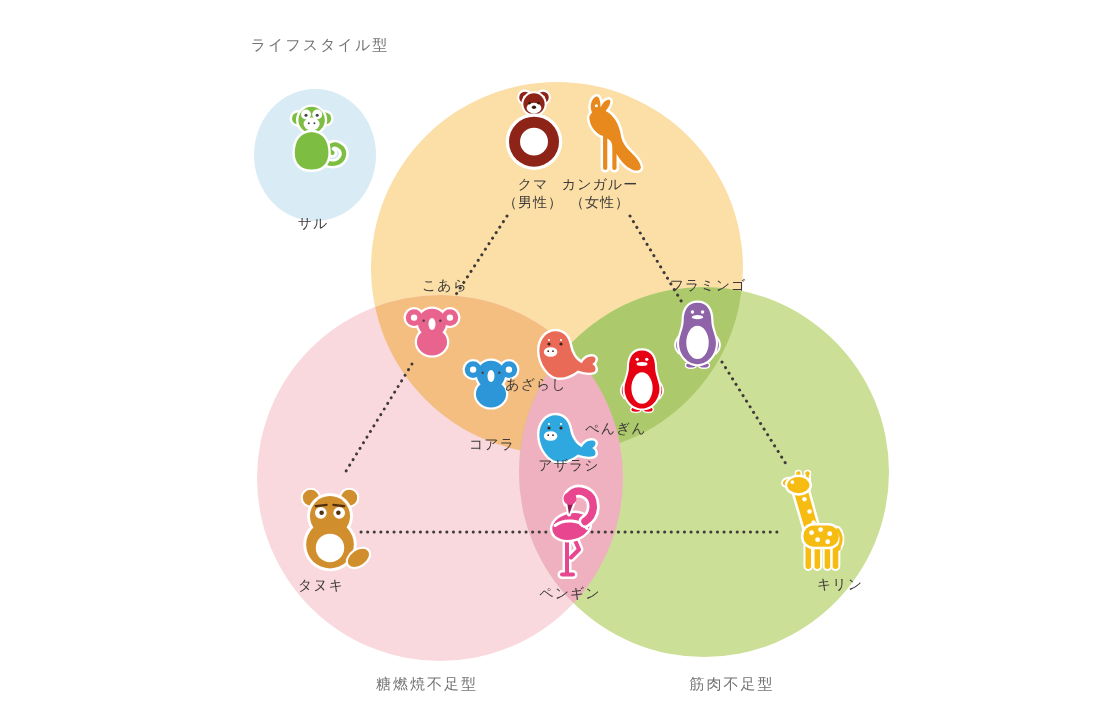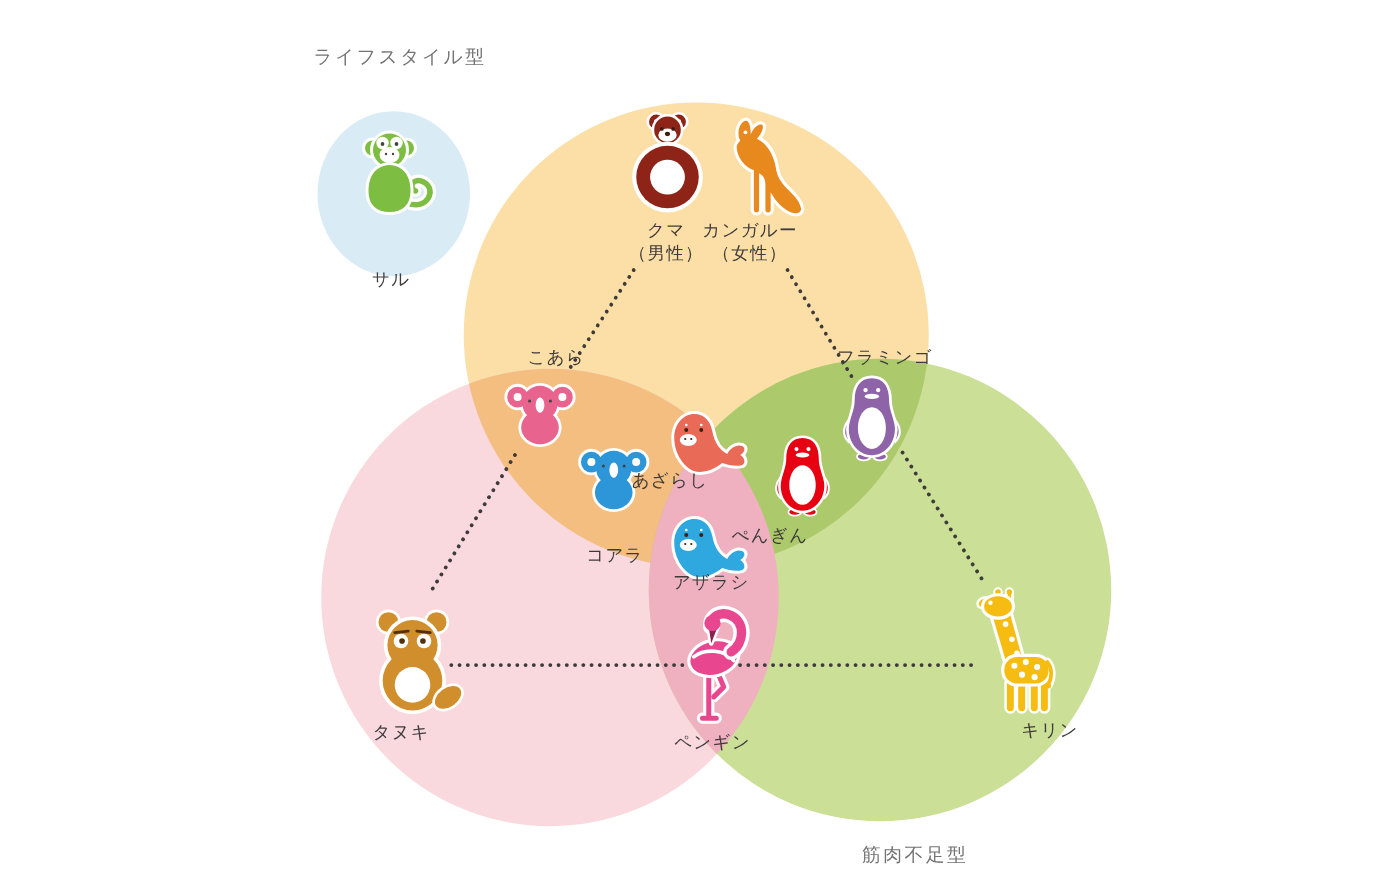--- a/index.html
+++ b/index.html
@@ -255,20 +255,21 @@
         <use href="#sym-flamingo" fill="#E8468F" color="#E8468F"></use>
       </svg>
   </div>
   <div class="animal" style="left:774px;top:469px;width:67px;height:101px">
     <svg viewBox="0 0 66 100">
         <use href="#sym-giraffe" fill="#F7BC12" color="#F7BC12"></use>
       </svg>
   </div>
 
   <div class="title" style="left:320px;top:36px">ライフスタイル型</div>
+  <div class="title" style="left:427px;top:675px">糖燃焼不足型</div>
   <div class="title" style="left:732px;top:675px">筋肉不足型</div>
 
   <div class="lbl" style="left:313px;top:215px">サル</div>
 
   <div class="lbl two" style="left:533px;top:176px">
     <span>クマ</span>
     <span>（男性）</span>
   </div>
 
   <div class="lbl two" style="left:600px;top:176px">

